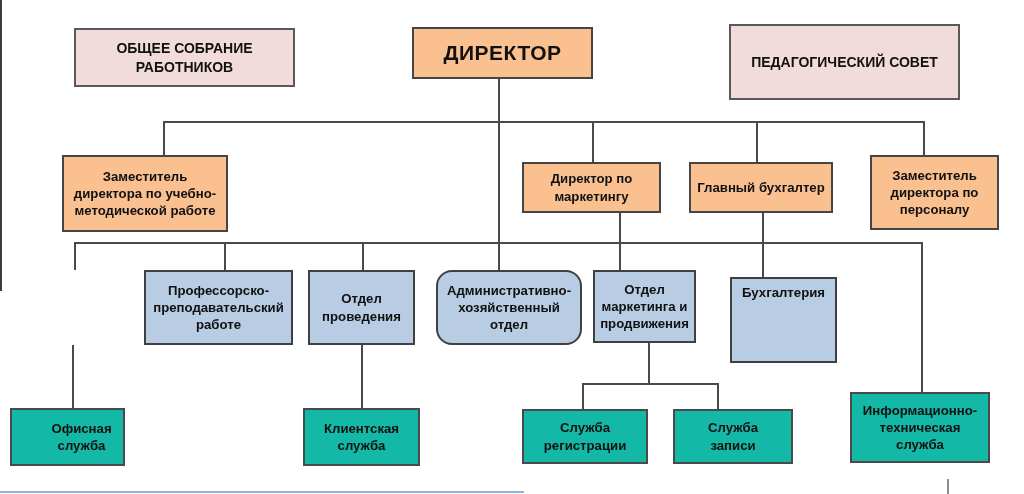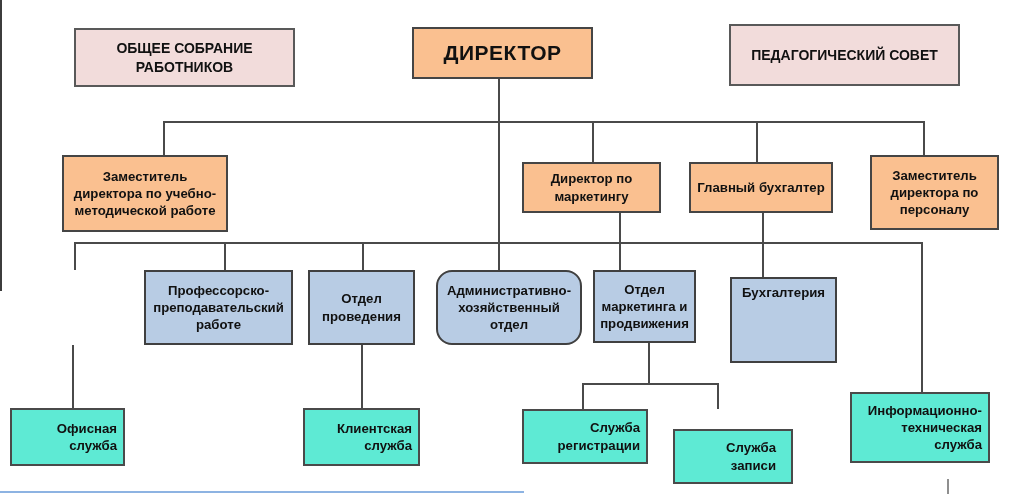--- a/index.html
+++ b/index.html
@@ -9,31 +9,31 @@
   }
   .node{
     position:absolute;box-sizing:border-box;
     display:flex;align-items:center;justify-content:center;
     text-align:center;font-weight:bold;color:#111;
     border:2px solid #454545;line-height:1.3;padding:2px 6px;
   }
   .pink{background:#F2DCDB;border-color:#595959;}
   .orange{background:#FAC090;border-color:#454545;}
   .blue{background:#B8CCE4;border-color:#404040;}
-  .purple{background:#5eead4;border-color:#4a4a4a;text-align:right;}
+  .purple{background:#14b8a6;border-color:#4a4a4a;}
   .lvl0{font-size:14px;line-height:1.35;}
   .big{font-size:21px;letter-spacing:.5px;}
   .sm{font-size:13.2px;}
   .align-top{align-items:flex-start;padding-top:5px;}
-  .pad-wide{padding-left:15px;padding-right:15px;margin-top:20px;}
+  .pad-wide{padding-left:15px;padding-right:15px;}
 
   
   .n-general{left:74px;top:28px;width:221px;height:59px;}
   .n-director{left:412px;top:27px;width:181px;height:52px;}
-  .n-pedsovet{left:729px;top:24px;width:231px;height:62px;padding-left:16px;padding-right:16px;}
+  .n-pedsovet{left:729px;top:24px;width:231px;height:76px;padding-left:16px;padding-right:16px;}
   .n-zam-method{left:62px;top:155px;width:166px;height:77px;}
   .n-dir-marketing{left:522px;top:162px;width:139px;height:51px;}
   .n-glavbuh{left:689px;top:162px;width:144px;height:51px;}
   .n-zam-personal{left:870px;top:155px;width:129px;height:75px;}
   .n-uchebno{left:10px;top:270px;width:125px;height:75px;}
   .n-prof{left:144px;top:270px;width:149px;height:75px;}
   .n-proved{left:308px;top:270px;width:107px;height:75px;}
   .n-admin{left:436px;top:270px;width:146px;height:75px;border-radius:16px;}
   .n-marketing{left:593px;top:270px;width:103px;height:73px;}
   .n-buhgalteria{left:730px;top:277px;width:107px;height:86px;}

